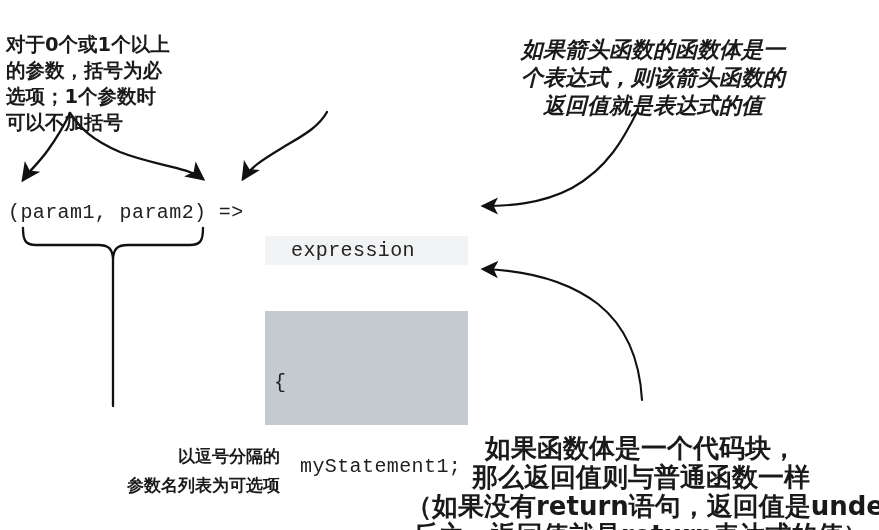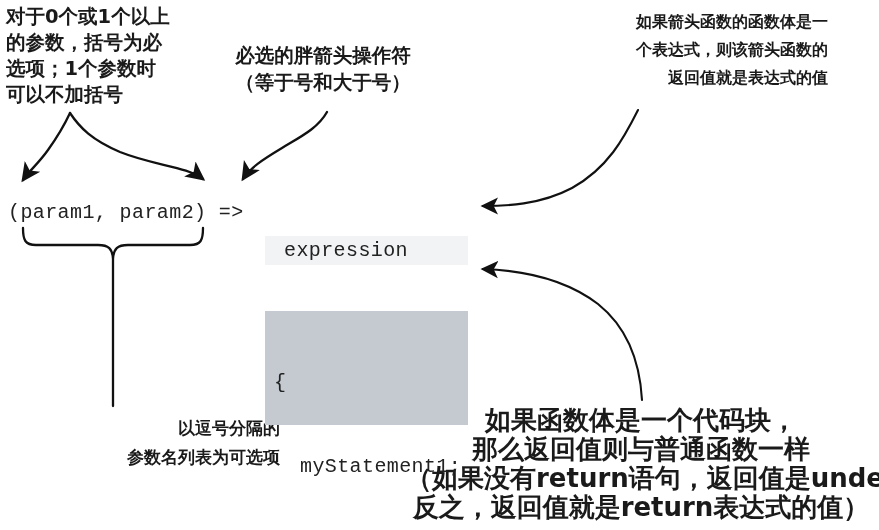--- a/index.html
+++ b/index.html
@@ -21,20 +21,21 @@
   }
   .anno {
     position: absolute;
     font-family: "DejaVu Sans", "Liberation Sans", sans-serif;
     font-weight: 700;
     font-size: 19px;
     line-height: 25px;
     color: #1a1a1a;
     white-space: pre;
     letter-spacing: 0px;
+    margin-top: 28px;
   }
   .anno.center { text-align: center; }
   .anno.left   { text-align: left; }
 
   
   #anno-params {
     left: 6px;
     top: 4px;
     text-align: left;
     line-height: 26px;
@@ -48,24 +49,25 @@
     text-align: center;
     line-height: 27px;
     font-size: 19.5px;
     width: 232px;
   }
 
   
   #anno-expression {
     left: 478px;
     top: 8px;
-    text-align: right;
+    text-align: center;
     line-height: 28px;
-    font-size: 16px;
+    font-size: 22px;
     width: 350px;
+    font-style: italic;
   }
 
   
   #anno-paramlist {
     left: 8px;
     top: 414px;
     text-align: right;
     line-height: 29px;
     font-size: 17px;
     width: 272px;
@@ -104,21 +106,21 @@
     font-family: "Liberation Mono", "DejaVu Sans Mono", monospace;
     font-size: 20px;
     color: #222222;
     white-space: pre;
     letter-spacing: 0.4px;
   }
   #codeblock .row-expression {
     background: #f1f3f4;
     height: 29px;
     line-height: 29px;
-    padding-left: 19px;
+    padding-left: 26px;
     box-sizing: border-box;
   }
   #codeblock .block-body {
     background: #c4cad0;
     height: 114px;
     padding-left: 9px;
     padding-top: 2px;
     box-sizing: border-box;
     line-height: 28px;
   }
@@ -175,22 +177,20 @@
                C201,245 203,240 203,228" fill="none" stroke="#111111" stroke-width="2.3" stroke-linecap="round" stroke-linejoin="round"></path>
       <path d="M113,258 L113,406" fill="none" stroke="#111111" stroke-width="2.3" stroke-linecap="round"></path>
     </g>
   </svg>
 
   <div class="anno left" id="anno-params">对于0个或1个以上
 的参数，括号为必
 选项；1个参数时
 可以不加括号</div>
 
-  <div class="anno center" id="anno-fatarrow">必选的胖箭头操作符
-（等于号和大于号）</div>
 
   <div class="anno center" id="anno-expression">如果箭头函数的函数体是一
 个表达式，则该箭头函数的
 返回值就是表达式的值</div>
 
   <div class="anno center" id="anno-paramlist">以逗号分隔的
 参数名列表为可选项</div>
 
   <div class="anno center" id="anno-block">如果函数体是一个代码块，
 那么返回值则与普通函数一样

